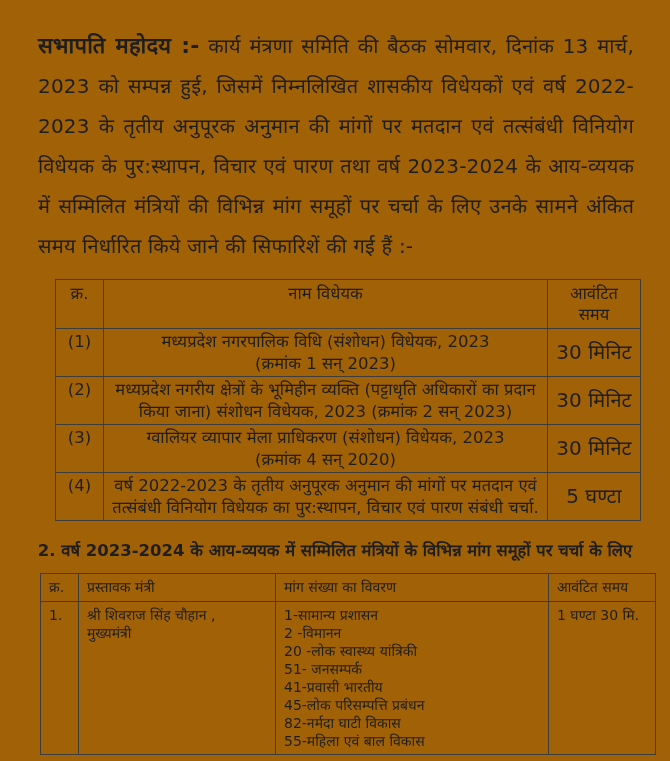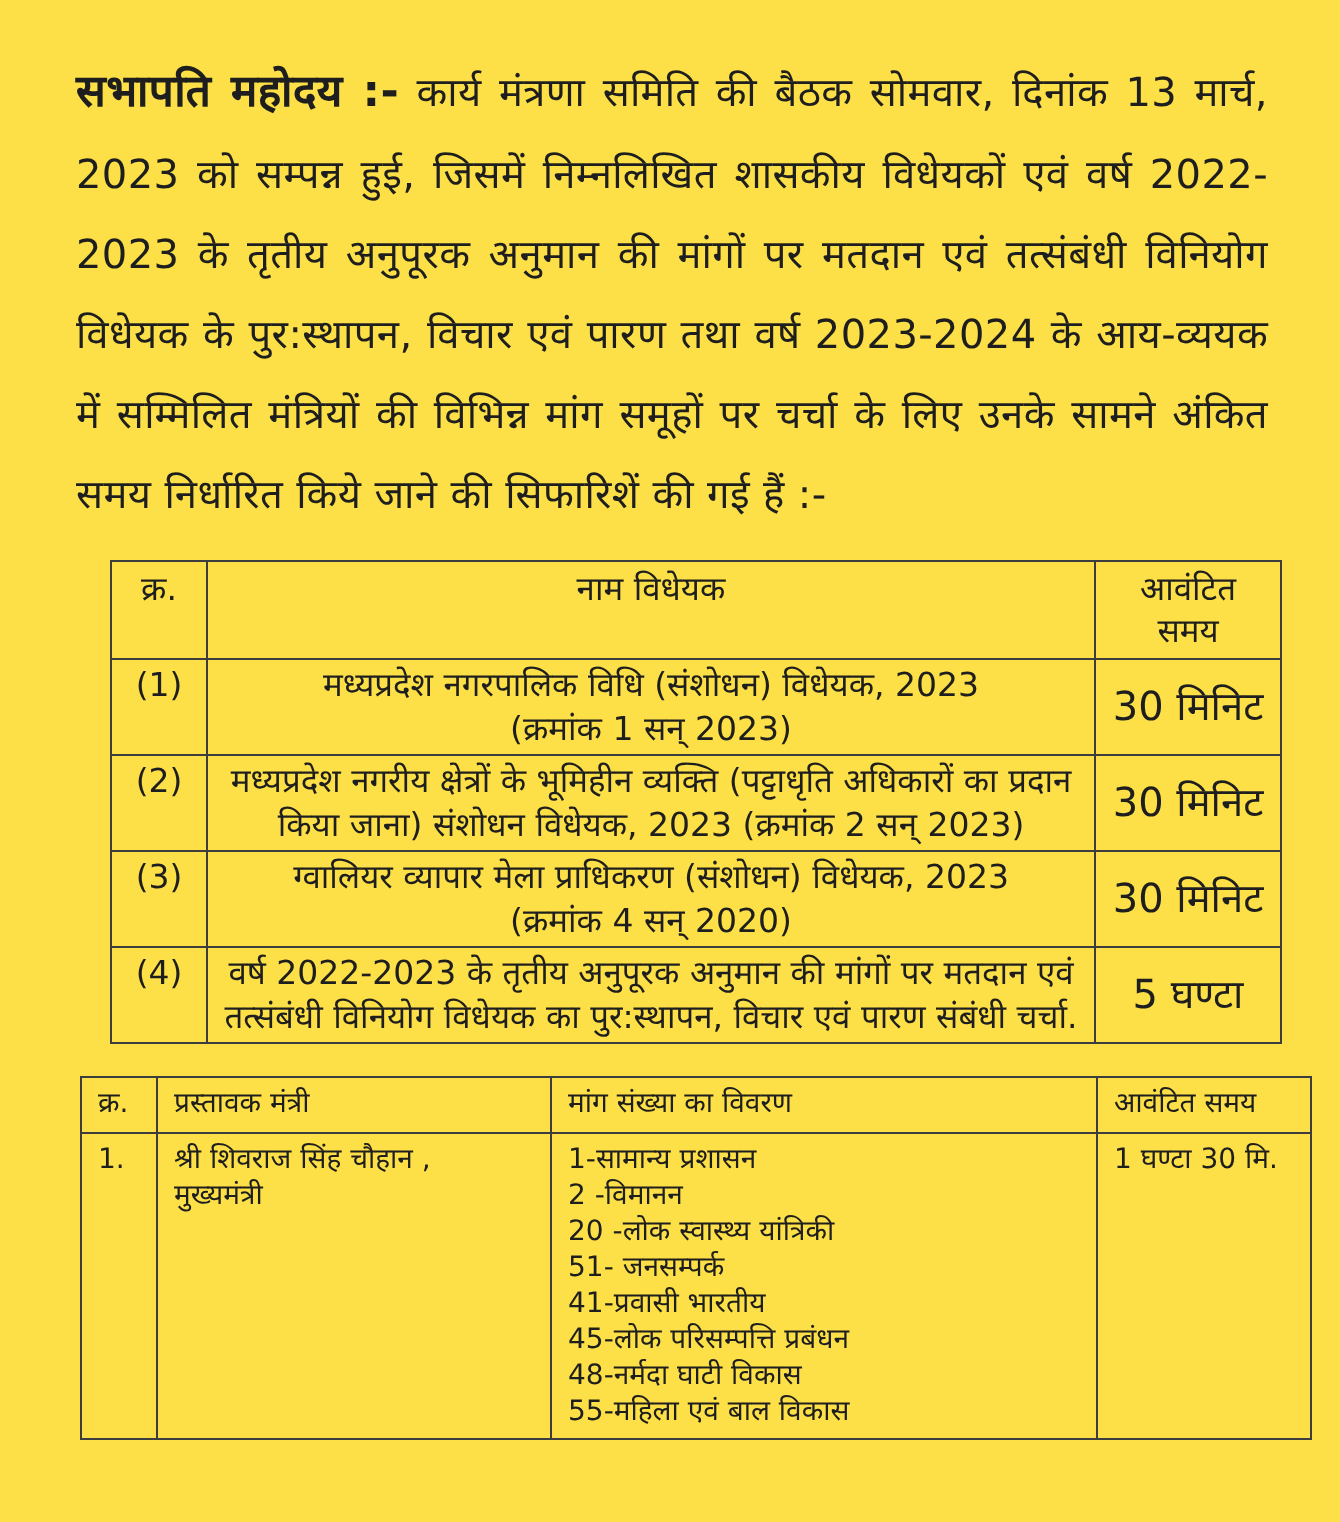--- a/index.html
+++ b/index.html
@@ -5,21 +5,21 @@
   html, body {
     margin: 0;
     padding: 0;
     background: #cfcfcf;
   }
   .page {
     position: relative;
     width: 670px;
     height: 761px;
     margin: 0 auto;
-    background: #fde047;
+    background: #a16207;
     color: #1e1e1e;
     font-family: "DejaVu Sans", "Liberation Sans", sans-serif;
     overflow: hidden;
     box-sizing: border-box;
   }
 
   
   .intro {
     margin: 26px 36px 0 38px;
     font-size: 20px;
@@ -158,20 +158,21 @@
         <td class="c-name">
           <div>वर्ष 2022-2023 के तृतीय अनुपूरक अनुमान की मांगों पर मतदान एवं</div>
           <div>तत्संबंधी विनियोग विधेयक का पुर:स्थापन, विचार एवं पारण संबंधी चर्चा.</div>
         </td>
         <td class="c-time">5 घण्टा</td>
       </tr>
     </tbody>
   </table>
 
   <div class="section2">
+    <div>2. वर्ष 2023-2024 के  आय-व्ययक में सम्मिलित मंत्रियों के विभिन्न मांग समूहों पर चर्चा  के लिए</div>
   </div>
 
   <table class="t2">
     <colgroup>
       <col style="width:38px">
       <col style="width:197px">
       <col style="width:273px">
       <col style="width:107px">
     </colgroup>
     <thead>
@@ -189,21 +190,21 @@
           <div>श्री शिवराज सिंह चौहान ,</div>
           <div>मुख्यमंत्री</div>
         </td>
         <td>
           <div class="demand-line">1-सामान्य प्रशासन</div>
           <div class="demand-line">2 -विमानन</div>
           <div class="demand-line">20 -लोक स्वास्थ्य यांत्रिकी</div>
           <div class="demand-line">51- जनसम्पर्क</div>
           <div class="demand-line">41-प्रवासी भारतीय</div>
           <div class="demand-line">45-लोक परिसम्पत्ति प्रबंधन</div>
-          <div class="demand-line">48-नर्मदा घाटी विकास</div>
+          <div class="demand-line">82-नर्मदा घाटी विकास</div>
           <div class="demand-line">55-महिला एवं बाल विकास</div>
 
         </td>
         <td>1 घण्टा 30 मि.</td>
       </tr>
     </tbody>
   </table>
 
 </div>
 

